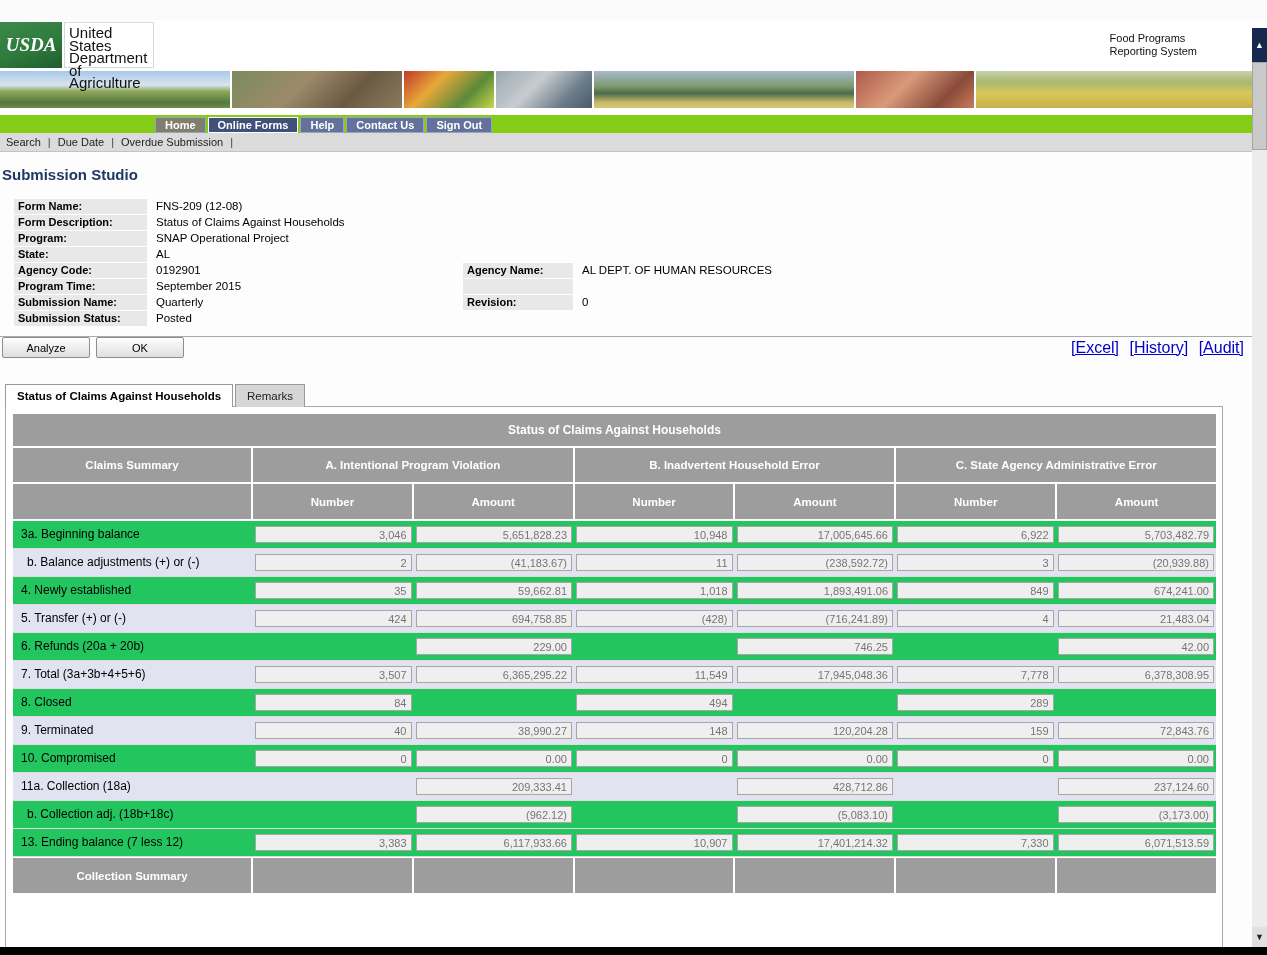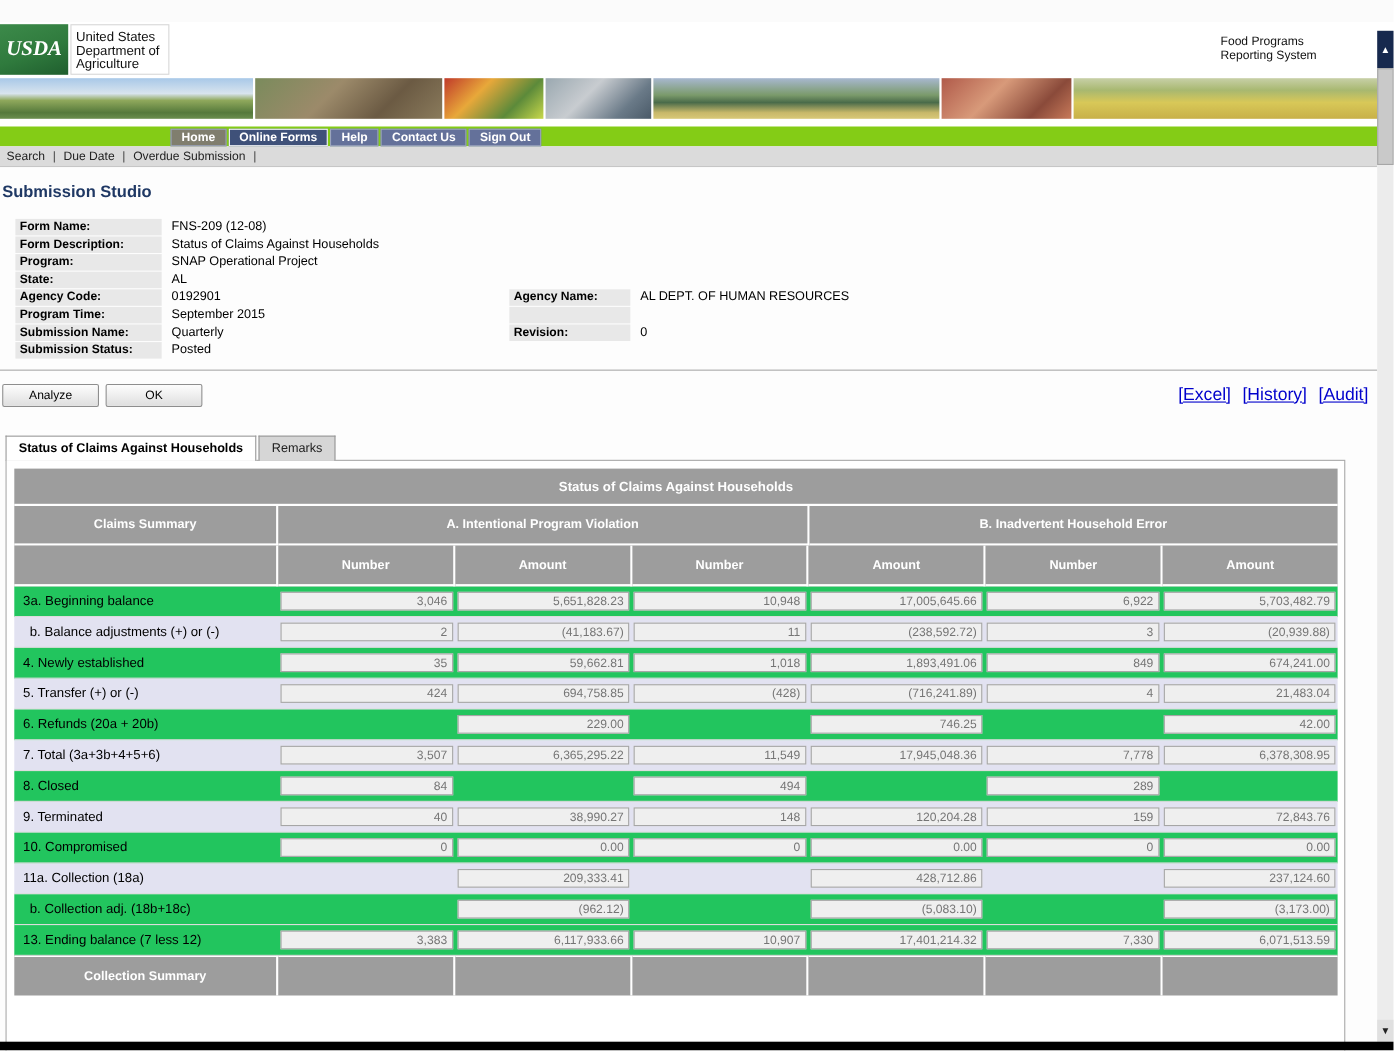--- a/index.html
+++ b/index.html
@@ -14,21 +14,21 @@
   .page { width:1252px; }
 
   
   .usda-header { height:51px; background:#fff; position:relative; }
   .usda-logo { position:absolute; left:0; top:2px; width:62px; height:46px;
     background:linear-gradient(160deg,#3C8A4A 0%, #2F7A3D 55%, #1F5E2E 100%);
     color:#fff; font-family:"Liberation Serif", serif; font-style:italic;
     font-weight:bold; font-size:19px; display:flex; align-items:center;
     justify-content:center; }
   .dept-box { position:absolute; left:64px; top:2px; width:90px; height:46px;
-    border:1px solid #D8D8D8; padding:4px 0 0 4px; font-size:12px; color:#111;
+    border:1px solid #D8D8D8; padding:4px 0 0 4px; font-size:15px; color:#111;
     line-height:12.5px; }
   .app-name { position:absolute; right:55px; top:12px; text-align:left;
     font-size:11px; color:#111; line-height:13px; }
 
   
   .photo-banner { height:37px; display:flex; gap:2px; background:#fff; }
   .photo { height:100%; }
   .p-farm { width:230px; background:linear-gradient(180deg,#A8C8E8 0%,#D8E4EE 38%,#8FA85C 55%,#55793B 85%,#6B8E4E 100%); }
   .p-family { width:170px; background:linear-gradient(135deg,#7A8B5C 0%,#9C8A6A 40%,#6B5A43 70%,#8A7B5C 100%); }
   .p-produce { width:90px; background:linear-gradient(135deg,#C03A2A 0%,#E8A83A 35%,#5C8A3A 70%,#C8D84A 100%); }
@@ -62,21 +62,21 @@
   .mrow { display:flex; margin-bottom:1px; height:15px; }
   .mlabel { width:133px; background:#E8E8E8; font-weight:bold; padding:1px 4px;
     margin-right:4px; }
   .mvalue { padding:1px 5px; font-size:11.5px; }
   .mvalue.fixed { width:312px; flex:none; }
   .mlabel2 { width:110px; background:#E8E8E8; font-weight:bold; padding:1px 4px;
     margin-right:4px; }
 
   .rule { border:none; border-top:1px solid #A9A9A9; margin-top:10px; width:1252px; }
 
-  .actions-row { margin-top:12px; display:flex; align-items:center; padding:0 2px; }
+  .actions-row { display:flex; align-items:center; padding:0 2px; }
   .btn { width:88px; height:21px; font-size:11px; color:#000;
     background:linear-gradient(180deg,#FDFDFD, #DFDFDF); border:1px solid #8E8E8E;
     border-radius:2px; margin-right:6px; cursor:pointer;
     font-family:"Liberation Sans", sans-serif; }
   .doc-links { margin-left:auto; margin-right:6px; font-size:16px; }
   .doc-links a { color:#0000CC; text-decoration:underline; margin-left:6px; cursor:pointer; }
 
   
   .tabstrip { margin:26px 0 0 5px; display:flex; position:relative; z-index:2; }
   .ctab { font-size:11.5px; padding:5px 11px; border:1px solid #999;
@@ -252,20 +252,21 @@
 
     <div class="panel">
       <div class="ctable">
 
         <div class="hdr ttitle">Status of Claims Against Households</div>
 
         <div class="hrow gh">
           <div class="hdr hcell gh w-label">Claims Summary</div>
           <div class="hdr hcell gh w-group">A. Intentional Program Violation</div>
           <div class="hdr hcell gh w-group">B. Inadvertent Household Error</div>
+          <div class="hdr hcell gh w-group">C. State Agency Administrative Error</div>
         </div>
 
         <div class="hrow sh">
           <div class="hdr hcell sh w-label"></div>
           <div class="hdr hcell sh w-col">Number</div>
           <div class="hdr hcell sh w-col">Amount</div>
           <div class="hdr hcell sh w-col">Number</div>
           <div class="hdr hcell sh w-col">Amount</div>
           <div class="hdr hcell sh w-col">Number</div>
           <div class="hdr hcell sh w-col">Amount</div>

